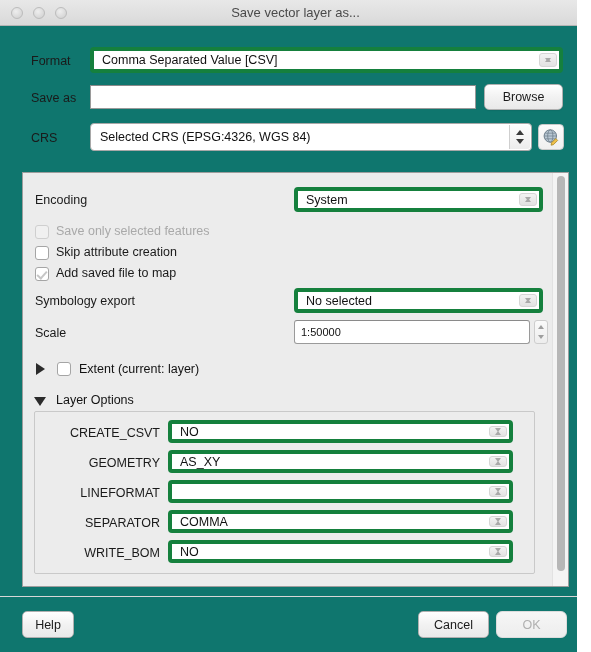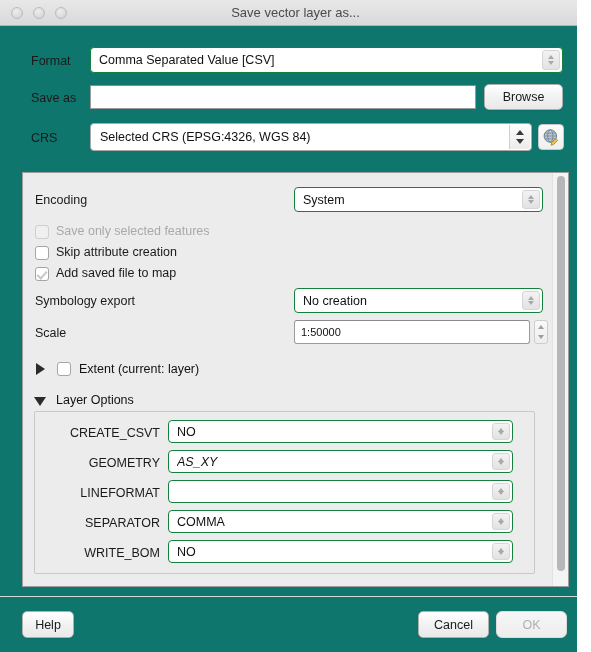--- a/index.html
+++ b/index.html
@@ -61,21 +61,21 @@
     position: absolute;
     font-size: 12.5px;
     color: #1a1a1a;
     white-space: nowrap;
   }
 
   
   .combo {
     position: absolute;
     background: #ffffff;
-    border: 1px solid #15803d;
+    border: 4px solid #15803d;
     border-radius: 4px;
     box-sizing: border-box;
     box-shadow: 0 1px 0 rgba(255,255,255,0.8) inset;
   }
   .combo .combo-text {
     position: absolute;
     left: 8px;
     top: 0;
     right: 24px;
     height: 100%;
@@ -364,21 +364,21 @@
     <div class="cb-label dim" style="left:33px; top:51px;">Save only selected features</div>
 
     <div class="checkbox" style="left:12px; top:73px;"></div>
     <div class="cb-label" style="left:33px; top:72px;">Skip attribute creation</div>
 
     <div class="checkbox checked-faint" style="left:12px; top:94px;"></div>
     <div class="cb-label" style="left:33px; top:93px;">Add saved file to map</div>
 
     <div class="row-label" style="left:12px; top:121px;">Symbology export</div>
     <div class="combo" style="left:271px; top:115px; width:249px; height:25px;">
-      <div class="combo-text">No creation</div>
+      <div class="combo-text">No selected</div>
       <div class="chev"></div>
     </div>
 
     <div class="row-label" style="left:12px; top:153px;">Scale</div>
     <div class="textfield" style="left:271px; top:147px; width:236px; height:24px; border-radius:3px;">1:50000</div>
     <div class="spin-arrows" style="left:511px; top:147px; height:24px;"></div>
 
     <div class="tri right" style="left:13px; top:190px;"></div>
     <div class="checkbox" style="left:34px; top:189px;"></div>
     <div class="section-title" style="left:56px; top:189px;">Extent (current: layer)</div>
@@ -388,21 +388,21 @@
 
     <div class="groupbox" style="left:11px; top:238px; width:501px; height:163px;">
 
       <div class="opt-label" style="left:0px; top:14px; width:125px;">CREATE_CSVT</div>
       <div class="combo" style="left:133px; top:8px; width:345px; height:23px;">
         <div class="combo-text">NO</div>
         <div class="chev"></div>
       </div>
 
       <div class="opt-label" style="left:0px; top:44px; width:125px;">GEOMETRY</div>
-      <div class="combo" style="left:133px; top:38px; width:345px; height:23px;font-style:italic;">
+      <div class="combo" style="left:133px; top:38px; width:345px; height:23px;">
         <div class="combo-text">AS_XY</div>
         <div class="chev"></div>
       </div>
 
       <div class="opt-label" style="left:0px; top:74px; width:125px;">LINEFORMAT</div>
       <div class="combo" style="left:133px; top:68px; width:345px; height:23px;">
         <div class="chev"></div>
       </div>
 
       <div class="opt-label" style="left:0px; top:104px; width:125px;">SEPARATOR</div>

